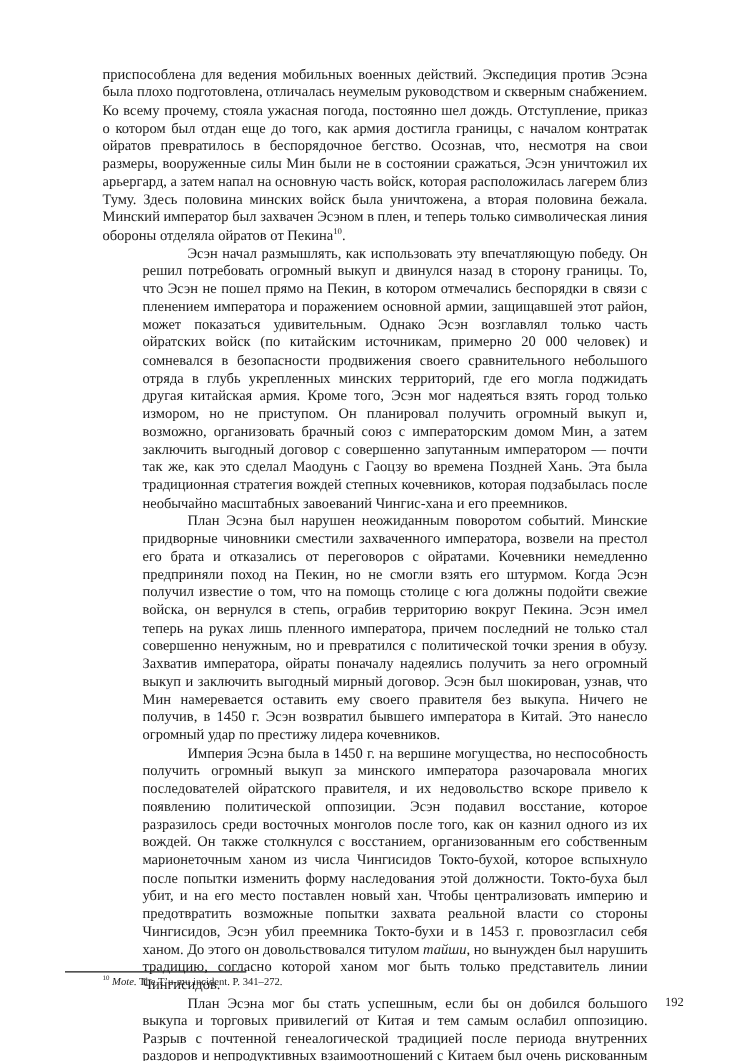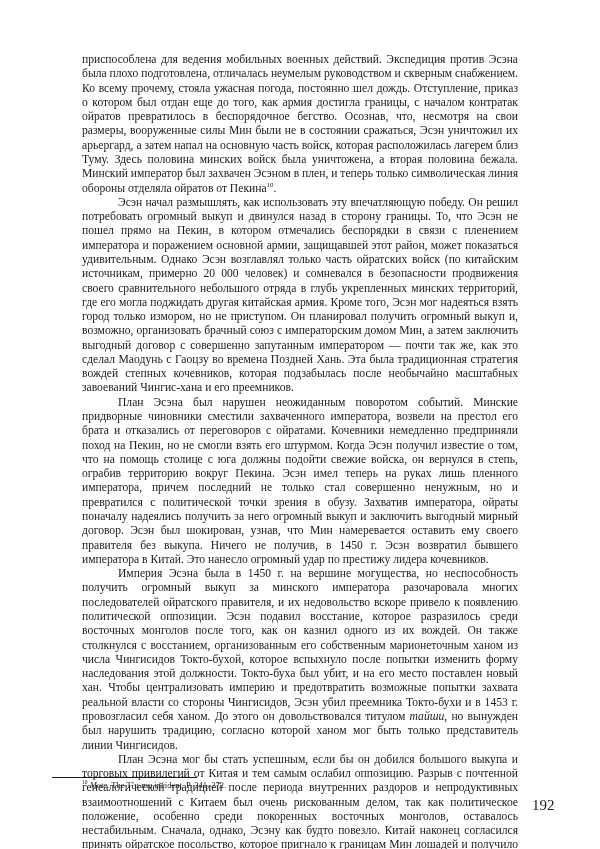--- a/index.html
+++ b/index.html
@@ -7,33 +7,33 @@
   .page {
     position: absolute; left: 0; top: 0; width: 600px; height: 750px;
     background: #ffffff; color: #1a1a1a;
     font-family: Liberation Serif, serif;
   }
   .body-text {
     position: absolute; left: 82px; top: 53px; width: 436px;
     font-size: 11.6px; line-height: 14.28px; text-align: justify;
   }
   .body-text p { margin: 0; text-indent: 0; }
-  .body-text p.indent { text-indent: 36px; }
+  .body-text p.indent { text-indent: 36px; margin-left: 32px; }
   sup { font-size: 7px; line-height: 0; vertical-align: super; }
   .footnote-rule {
     position: absolute; left: 52px; top: 777px; width: 145px; height: 0;
     border-top: 1px solid #1a1a1a;
   }
   .footnote {
     position: absolute; left: 82px; top: 780px; width: 436px;
     font-size: 8.5px; line-height: 11px;
   }
   .footnote sup { font-size: 5.5px; }
   .page-number {
-    position: absolute; left: 532px; top: 797px; font-size: 15px;
+    position: absolute; left: 532px; top: 797px; font-size: 10px;
   }
   em { font-style: italic; }
 </style>
 </head>
 <body>
 
 <div class="page">
   <div class="body-text">
     <p><span>приспособлена для ведения мобильных военных действий. Экспедиция против Эсэна была плохо подготовлена, отличалась неумелым руководством и скверным снабжением. Ко всему прочему, стояла ужасная погода, постоянно шел дождь. Отступление, приказ о котором был отдан еще до того, как армия достигла границы, с началом контратак ойратов превратилось в беспорядочное бегство. Осознав, что, несмотря на свои размеры, вооруженные силы Мин были не в состоянии сражаться, Эсэн уничтожил их арьергард, а затем напал на основную часть войск, которая расположилась лагерем близ Туму. Здесь половина минских войск была уничтожена, а вторая половина бежала. Минский император был захвачен Эсэном в плен, и теперь только символическая линия обороны отделяла ойратов от Пекина</span><sup>10</sup>.</p>
     <p class="indent">Эсэн начал размышлять, как использовать эту впечатляющую победу. Он решил потребовать огромный выкуп и двинулся назад в сторону границы. То, что Эсэн не пошел прямо на Пекин, в котором отмечались беспорядки в связи с пленением императора и поражением основной армии, защищавшей этот район, может показаться удивительным. Однако Эсэн возглавлял только часть ойратских войск (по китайским источникам, примерно 20 000 человек) и сомневался в безопасности продвижения своего сравнительного небольшого отряда в глубь укрепленных минских территорий, где его могла поджидать другая китайская армия. Кроме того, Эсэн мог надеяться взять город только измором, но не приступом. Он планировал получить огромный выкуп и, возможно, организовать брачный союз с императорским домом Мин, а затем заключить выгодный договор с совершенно запутанным императором — почти так же, как это сделал Маодунь с Гаоцзу во времена Поздней Хань. Эта была традиционная стратегия вождей степных кочевников, которая подзабылась после необычайно масштабных завоеваний Чингис-хана и его преемников.</p>

